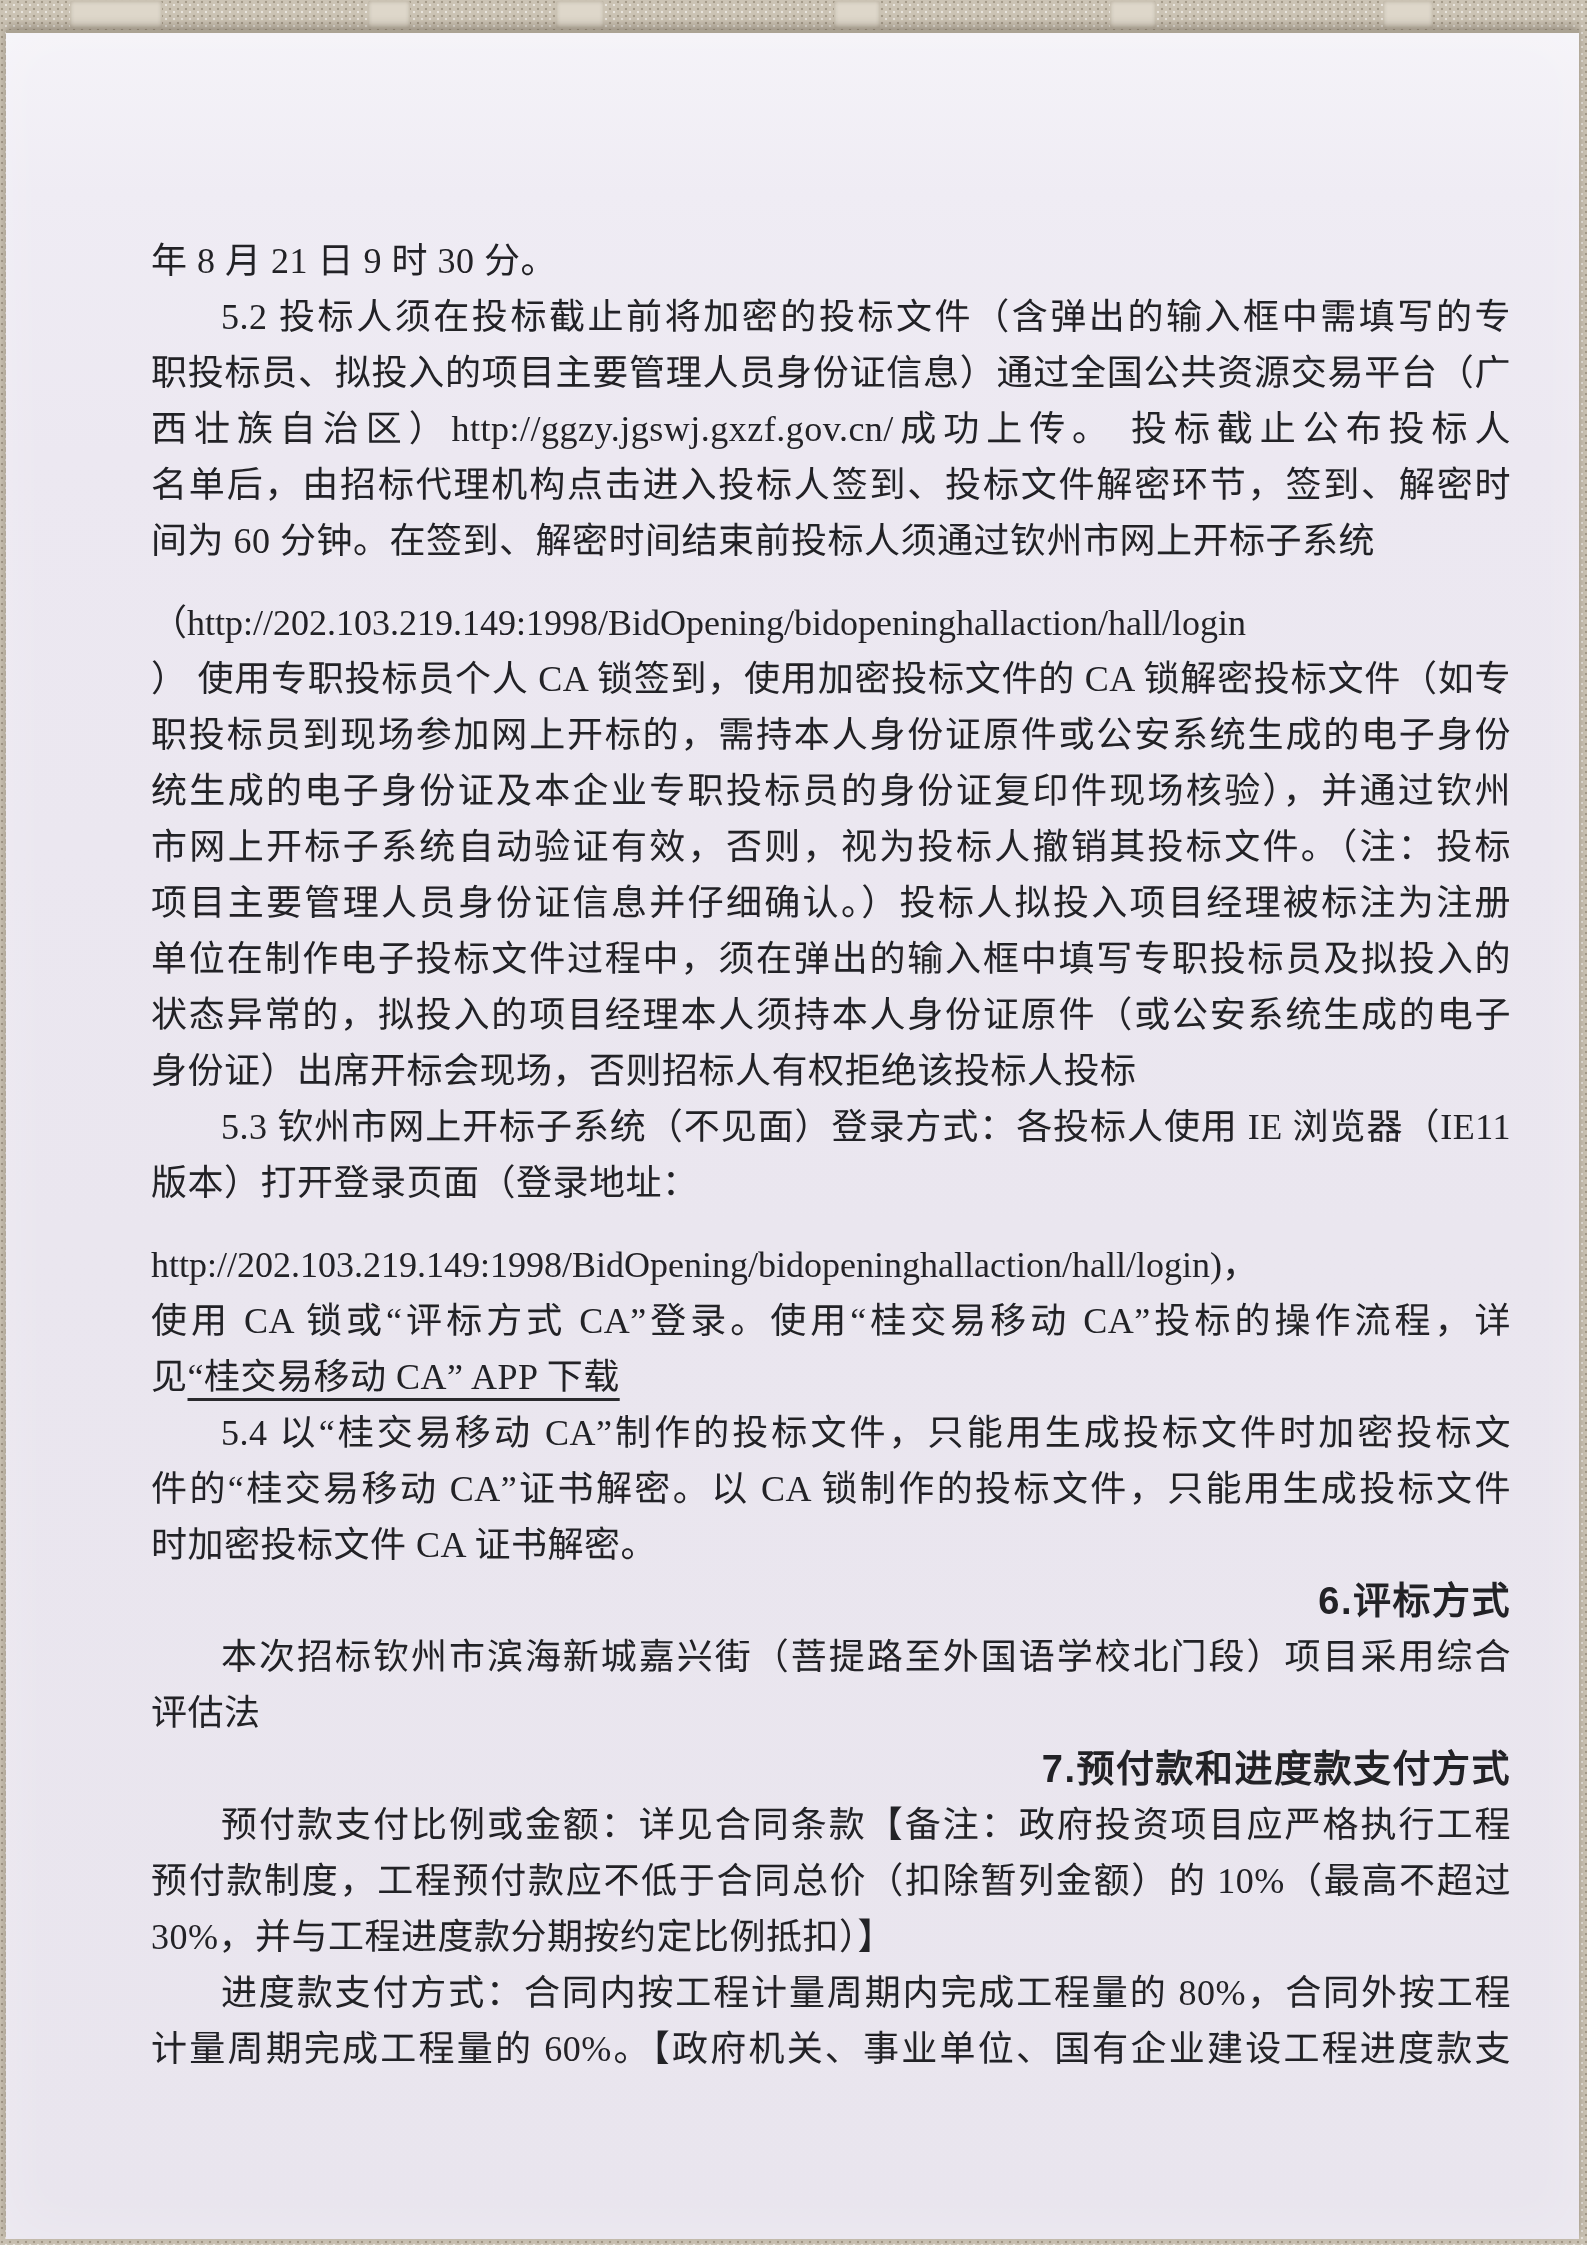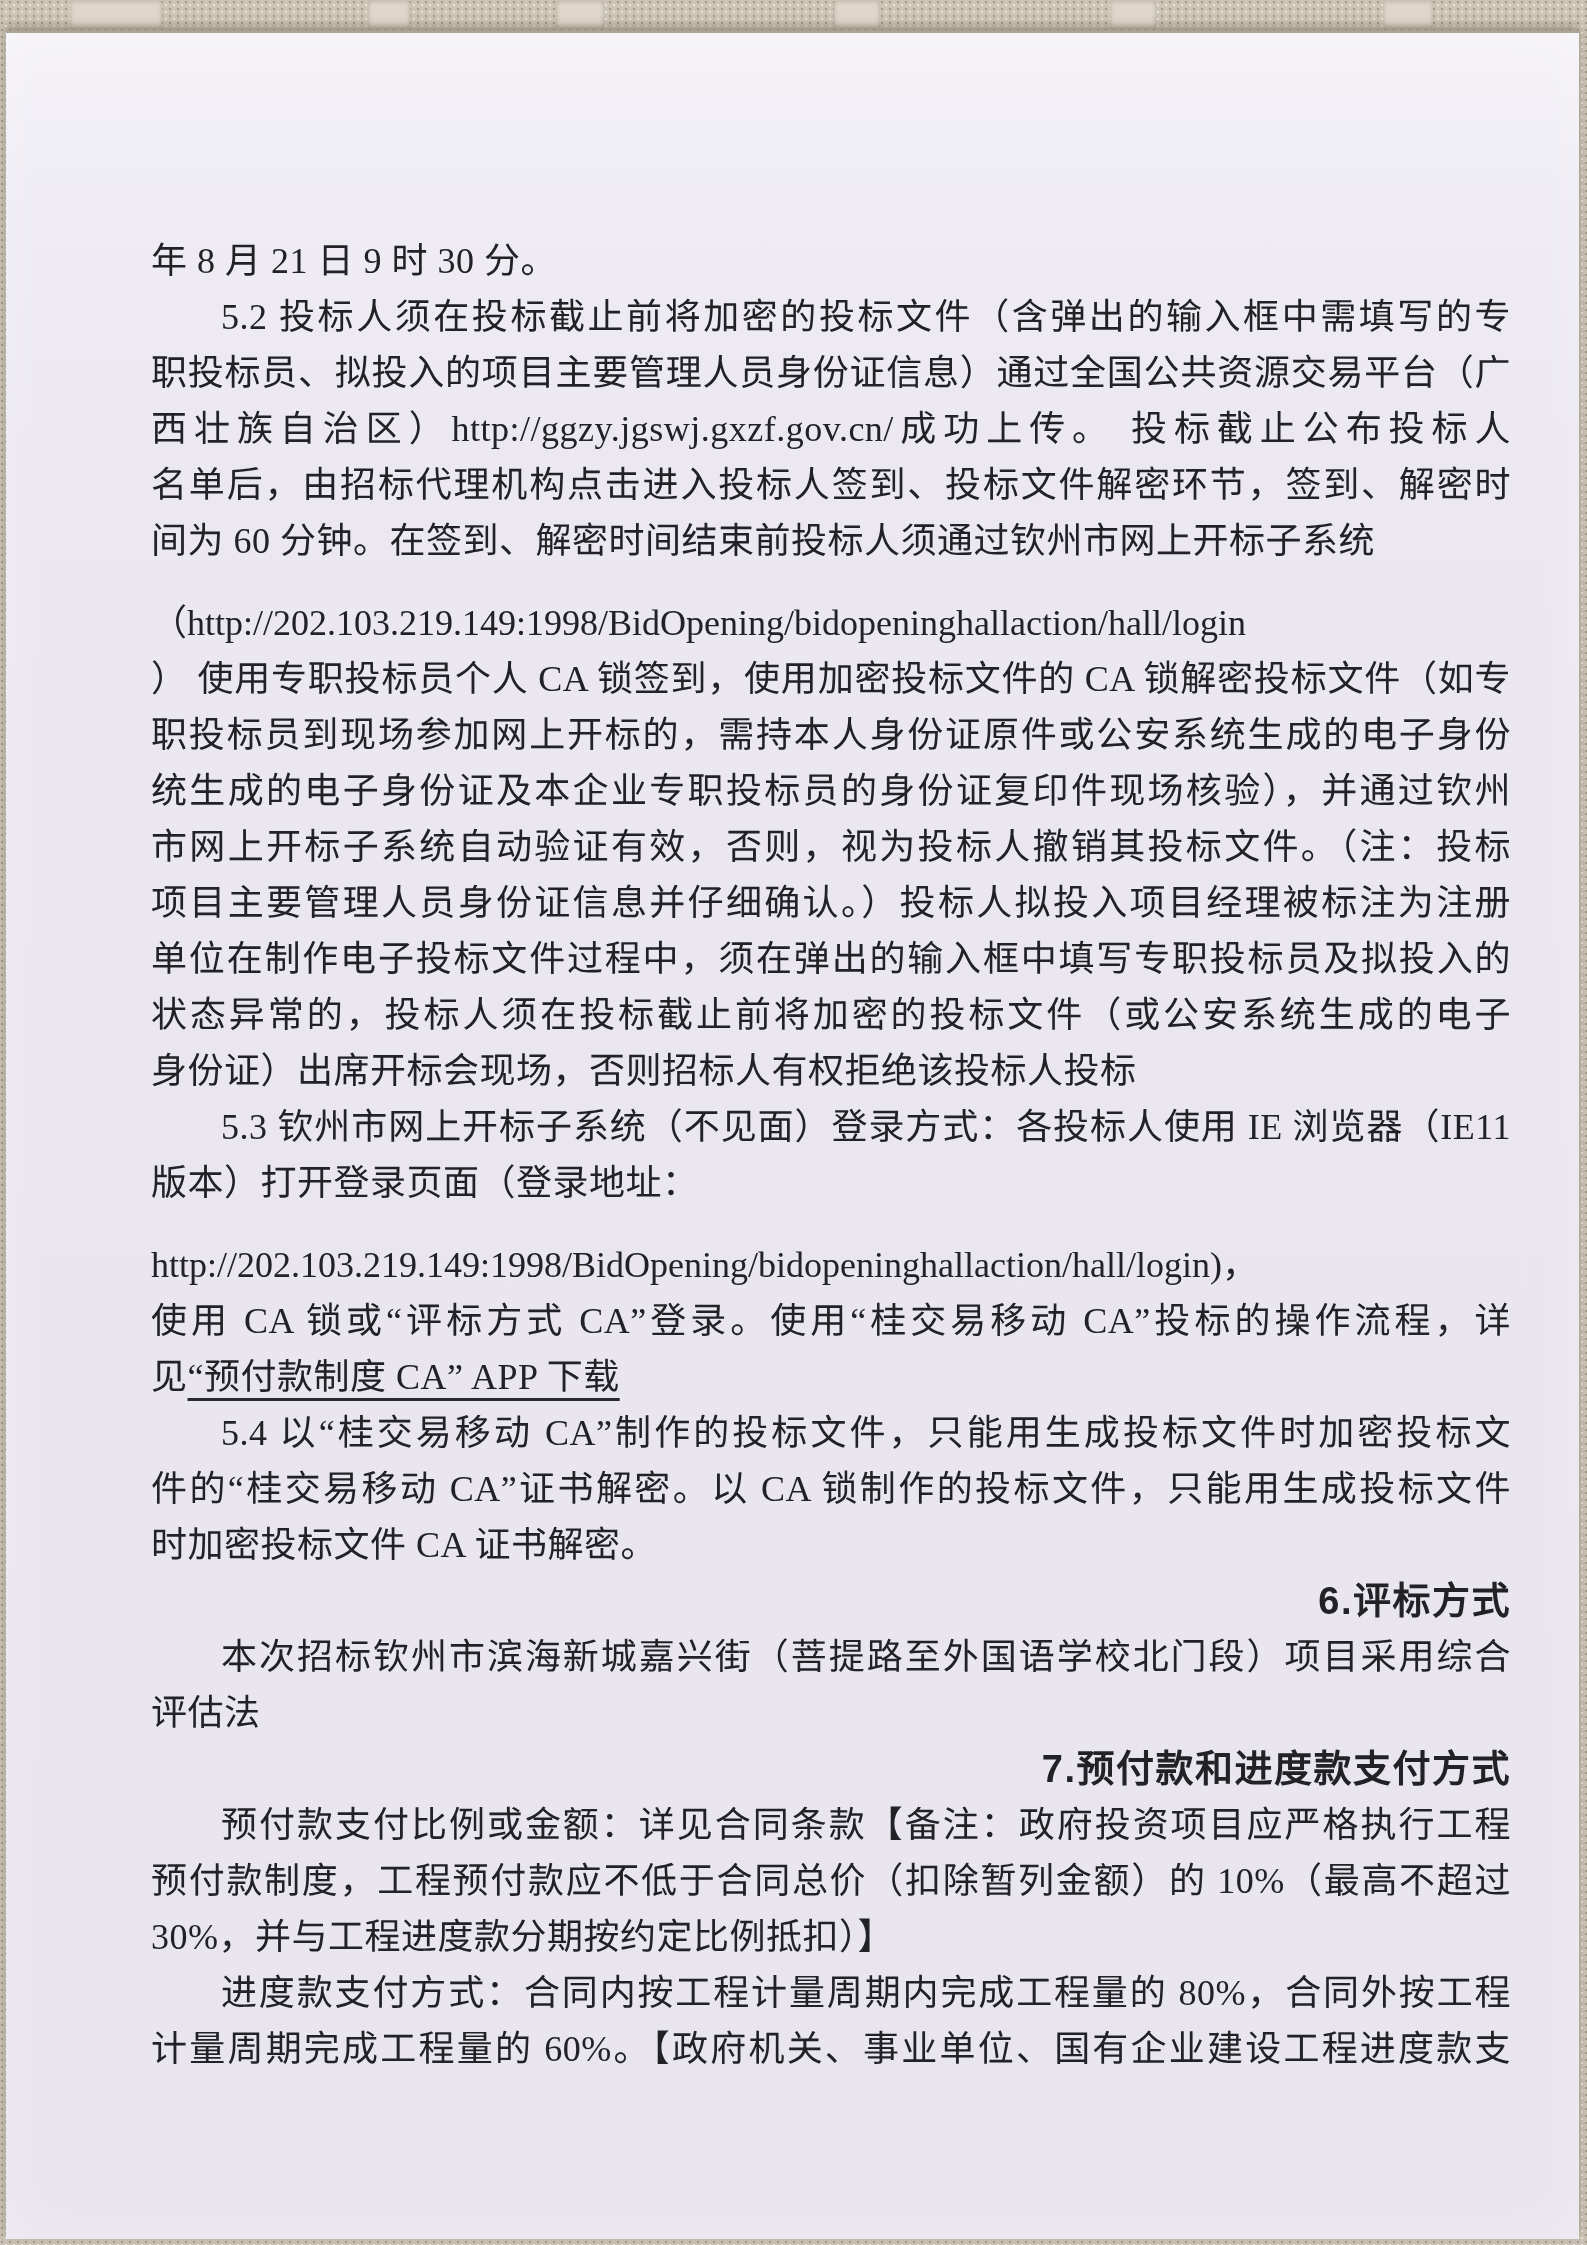--- a/index.html
+++ b/index.html
@@ -62,27 +62,27 @@
     <div class="ln j">西壮族自治区）http://ggzy.jgswj.gxzf.gov.cn/成功上传。 投标截止公布投标人</div>
     <div class="ln j">名单后，由招标代理机构点击进入投标人签到、投标文件解密环节，签到、解密时</div>
     <div class="ln">间为 60 分钟。在签到、解密时间结束前投标人须通过钦州市网上开标子系统</div>
     <div class="ln url">（http://202.103.219.149:1998/BidOpening/bidopeninghallaction/hall/login</div>
     <div class="ln j">） 使用专职投标员个人 CA 锁签到，使用加密投标文件的 CA 锁解密投标文件（如专</div>
     <div class="ln j">职投标员到现场参加网上开标的，需持本人身份证原件或公安系统生成的电子身份</div>
     <div class="ln j">统生成的电子身份证及本企业专职投标员的身份证复印件现场核验），并通过钦州</div>
     <div class="ln j">市网上开标子系统自动验证有效，否则，视为投标人撤销其投标文件。（注：投标</div>
     <div class="ln j">项目主要管理人员身份证信息并仔细确认。）投标人拟投入项目经理被标注为注册</div>
     <div class="ln j">单位在制作电子投标文件过程中，须在弹出的输入框中填写专职投标员及拟投入的</div>
-    <div class="ln j">状态异常的，投标人须在投标截止前将加密的投标文件（或公安系统生成的电子</div>
+    <div class="ln j">状态异常的，拟投入的项目经理本人须持本人身份证原件（或公安系统生成的电子</div>
     <div class="ln">身份证）出席开标会现场，否则招标人有权拒绝该投标人投标</div>
     <div class="ln j ind">5.3 钦州市网上开标子系统（不见面）登录方式：各投标人使用 IE 浏览器（IE11</div>
     <div class="ln">版本）打开登录页面（登录地址：</div>
     <div class="ln url">http://202.103.219.149:1998/BidOpening/bidopeninghallaction/hall/login)，</div>
     <div class="ln j">使用 CA 锁或“评标方式 CA”登录。使用“桂交易移动 CA”投标的操作流程，详</div>
-    <div class="ln"><span>见</span><span class="ul">“预付款制度 CA” APP 下载</span></div>
+    <div class="ln"><span>见</span><span class="ul">“桂交易移动 CA” APP 下载</span></div>
     <div class="ln j ind">5.4 以“桂交易移动 CA”制作的投标文件，只能用生成投标文件时加密投标文</div>
     <div class="ln j">件的“桂交易移动 CA”证书解密。以 CA 锁制作的投标文件，只能用生成投标文件</div>
     <div class="ln">时加密投标文件 CA 证书解密。</div>
     <div class="ln head">6.评标方式</div>
     <div class="ln j ind">本次招标钦州市滨海新城嘉兴街（菩提路至外国语学校北门段）项目采用综合</div>
     <div class="ln">评估法</div>
     <div class="ln head">7.预付款和进度款支付方式</div>
     <div class="ln j ind">预付款支付比例或金额：详见合同条款【备注：政府投资项目应严格执行工程</div>
     <div class="ln j">预付款制度，工程预付款应不低于合同总价（扣除暂列金额）的 10%（最高不超过</div>
     <div class="ln">30%，并与工程进度款分期按约定比例抵扣）】</div>

